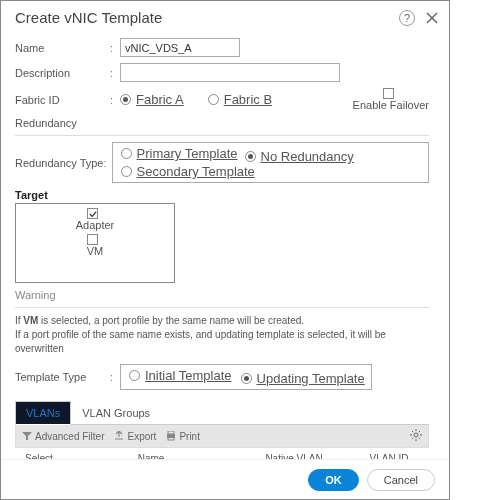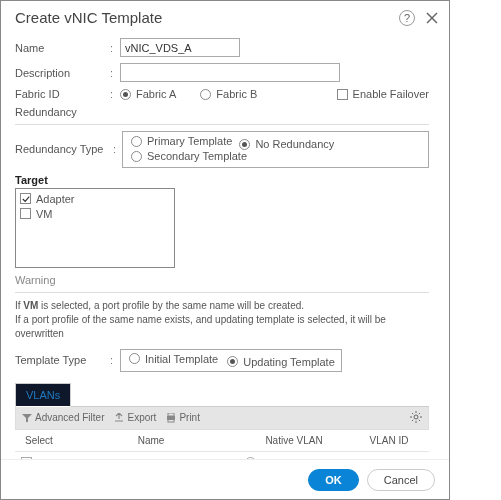--- a/index.html
+++ b/index.html
@@ -12,24 +12,24 @@
   .close-icon { width:14px; height:14px; cursor:pointer; }
   .close-icon svg { display:block; }
   .body { flex:1; overflow:hidden; position:relative; padding: 0 14px 0 14px; }
   .scrollbox { position:absolute; left:14px; right:14px; top:0; bottom:40px; overflow-y:auto; padding-right:6px; }
   .row { display:flex; align-items:center; margin: 6px 0; }
   .lbl { width: 95px; color:#555; font-size:11px; }
   .colon { width: 10px; color:#777; font-size:11px; }
   input[type=text] { border:1px solid #aaa; height:19px; padding:2px 4px; font-size:11px; color:#333; }
   .name-input { width: 120px; }
   .desc-input { width: 220px; }
-  .radio { display:inline-flex; align-items:center; margin-right:24px; font-size:11px; color:#555;}
+  .radio { display:inline-flex; align-items:center; margin-right:24px; font-size:13px; color:#555;text-decoration:underline;}
   .radio .dot { width:11px; height:11px; border:1px solid #888; border-radius:50%; margin-right:5px; display:inline-flex; align-items:center; justify-content:center; }
   .radio .dot.sel::after { content:""; width:5px; height:5px; border-radius:50%; background:#555; }
-  .check { display:inline-flex; align-items:center; font-size:11px; color:#555;}
+  .check { display:inline-flex; align-items:center; font-size:11px; color:#555;flex-direction:column;}
   .check .box { width:11px; height:11px; border:1px solid #888; margin-right:5px; display:inline-flex; align-items:center; justify-content:center; background:#fff;}
   .check .box.sel svg { display:block; }
   .check .box svg { display:none; }
   .subhdr { font-size:11px; color:#555; margin-top:2px;}
   .hr { border-top:1px solid #ddd; margin:6px 0; }
   .boxed { border:1px solid #aaa; display:inline-block; padding:3px 6px 3px 8px; }
   .section-title { font-size:11px; font-weight:bold; color:#222; margin-top:0; }
   .target-frame { border:1px solid #888; width:160px; height:80px; padding:4px; margin-top:2px; }
   .warning-lbl { color:#888; font-size:11px; margin-top:6px; }
   .note { font-size:10px; color:#555; line-height:1.4; margin-top:4px;}
@@ -159,20 +159,21 @@
             </span>
           <span class="radio" style="margin-right:0">
               <span class="dot sel"></span>
               <span>Updating Template</span>
             </span>
         </span>
       </div>
 
       <div class="tabs">
         <div class="tab active">VLANs</div>
+        <div class="tab">VLAN Groups</div>
       </div>
 
       <div class="toolbar">
         <span class="titem">
           <span class="mini-icon"><svg viewBox="0 0 10 10" width="10" height="10">
                 <polygon points="0,1 10,1 6,5 6,9 4,9 4,5" fill="#888"></polygon>
               </svg></span>
           <span>Advanced Filter</span>
         </span>
         <span class="titem">

